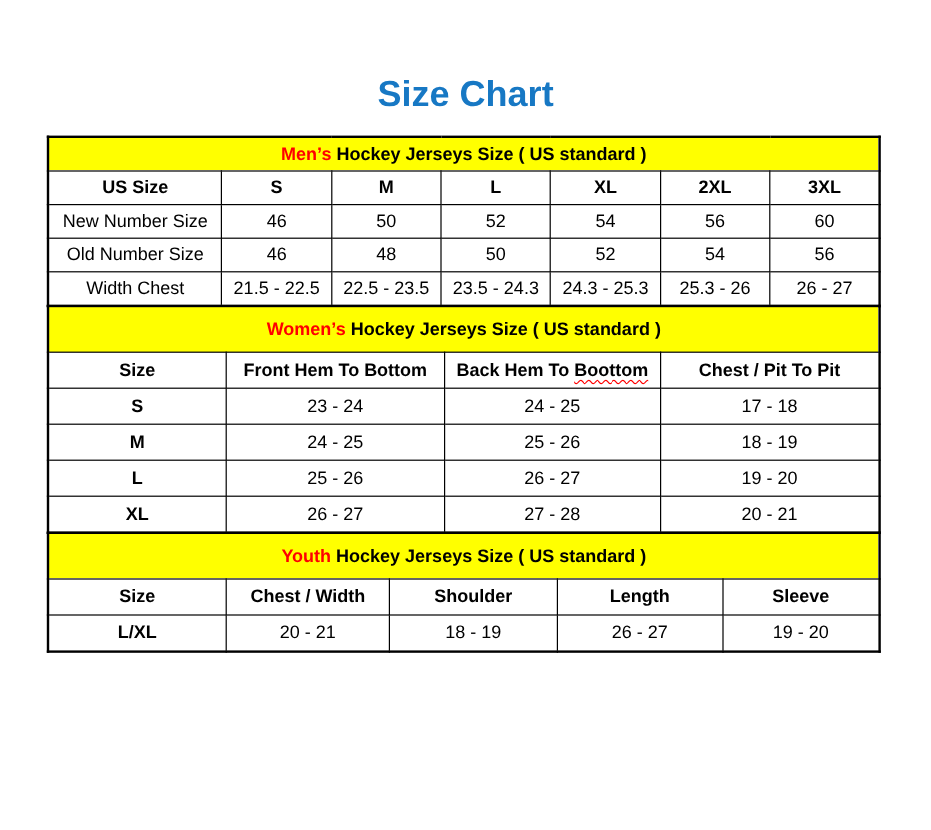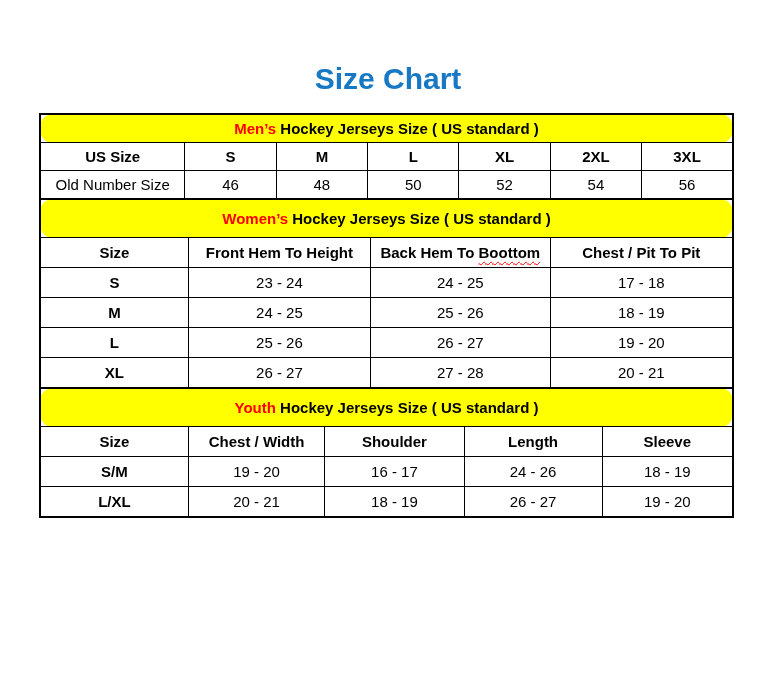--- a/index.html
+++ b/index.html
@@ -48,21 +48,20 @@
     padding: 1px 2px;
     height: 25px;
     white-space: nowrap;
     overflow: hidden;
   }
   td.section-header {
     background: var(--section-yellow, #ffff00);
     font-weight: bold;
     font-size: 17px;
     height: 35px;
-    border-radius: 13px;
   }
   .accent-word {
     color: var(--accent-red, #ff0000);
   }
   td.col-header {
     font-weight: bold;
   }
   table.bold-labels td.row-label {
     font-weight: bold;
   }
@@ -103,44 +102,62 @@
           <tr>
             <td class="col-header">US Size</td>
             <td class="col-header">S</td>
             <td class="col-header">M</td>
             <td class="col-header">L</td>
             <td class="col-header">XL</td>
             <td class="col-header">2XL</td>
             <td class="col-header">3XL</td>
           </tr>
           <tr>
+            <td class="row-label">New Number Size</td>
+            <td class="value-cell">46</td>
+            <td class="value-cell">50</td>
+            <td class="value-cell">52</td>
+            <td class="value-cell">54</td>
+            <td class="value-cell">56</td>
+            <td class="value-cell">60</td>
+          </tr>
+          <tr>
             <td class="row-label">Old Number Size</td>
             <td class="value-cell">46</td>
             <td class="value-cell">48</td>
             <td class="value-cell">50</td>
             <td class="value-cell">52</td>
             <td class="value-cell">54</td>
             <td class="value-cell">56</td>
+          </tr>
+          <tr>
+            <td class="row-label">Width Chest</td>
+            <td class="value-cell">21.5 - 22.5</td>
+            <td class="value-cell">22.5 - 23.5</td>
+            <td class="value-cell">23.5 - 24.3</td>
+            <td class="value-cell">24.3 - 25.3</td>
+            <td class="value-cell">25.3 - 26</td>
+            <td class="value-cell">26 - 27</td>
           </tr>
         </tbody>
       </table>
       <table class="size-table cols-4 bold-labels">
         <colgroup>
           <col style="width: 21.4%;">
           <col style="width: 26.3%;">
           <col style="width: 25.9%;">
           <col style="width: 26.4%;">
         </colgroup>
         <tbody>
           <tr>
             <td colspan="4" class="section-header"><span class="accent-word">Women’s</span> Hockey Jerseys Size ( US standard )</td>
           </tr>
           <tr>
             <td class="col-header">Size</td>
-            <td class="col-header">Front Hem To Height</td>
+            <td class="col-header">Front Hem To Bottom</td>
             <td class="col-header">Back Hem To <span class="squiggle">Boottom</span></td>
             <td class="col-header">Chest / Pit To Pit</td>
           </tr>
           <tr>
             <td class="row-label">S</td>
             <td class="value-cell">23 - 24</td>
             <td class="value-cell">24 - 25</td>
             <td class="value-cell">17 - 18</td>
           </tr>
           <tr>
@@ -176,27 +193,20 @@
             <td colspan="5" class="section-header"><span class="accent-word">Youth</span> Hockey Jerseys Size ( US standard )</td>
           </tr>
           <tr>
             <td class="col-header">Size</td>
             <td class="col-header">Chest / Width</td>
             <td class="col-header">Shoulder</td>
             <td class="col-header">Length</td>
             <td class="col-header">Sleeve</td>
           </tr>
           <tr>
-            <td class="row-label">S/M</td>
-            <td class="value-cell">19 - 20</td>
-            <td class="value-cell">16 - 17</td>
-            <td class="value-cell">24 - 26</td>
-            <td class="value-cell">18 - 19</td>
-          </tr>
-          <tr>
             <td class="row-label">L/XL</td>
             <td class="value-cell">20 - 21</td>
             <td class="value-cell">18 - 19</td>
             <td class="value-cell">26 - 27</td>
             <td class="value-cell">19 - 20</td>
           </tr>
         </tbody>
       </table>
     </div>
 </div>

